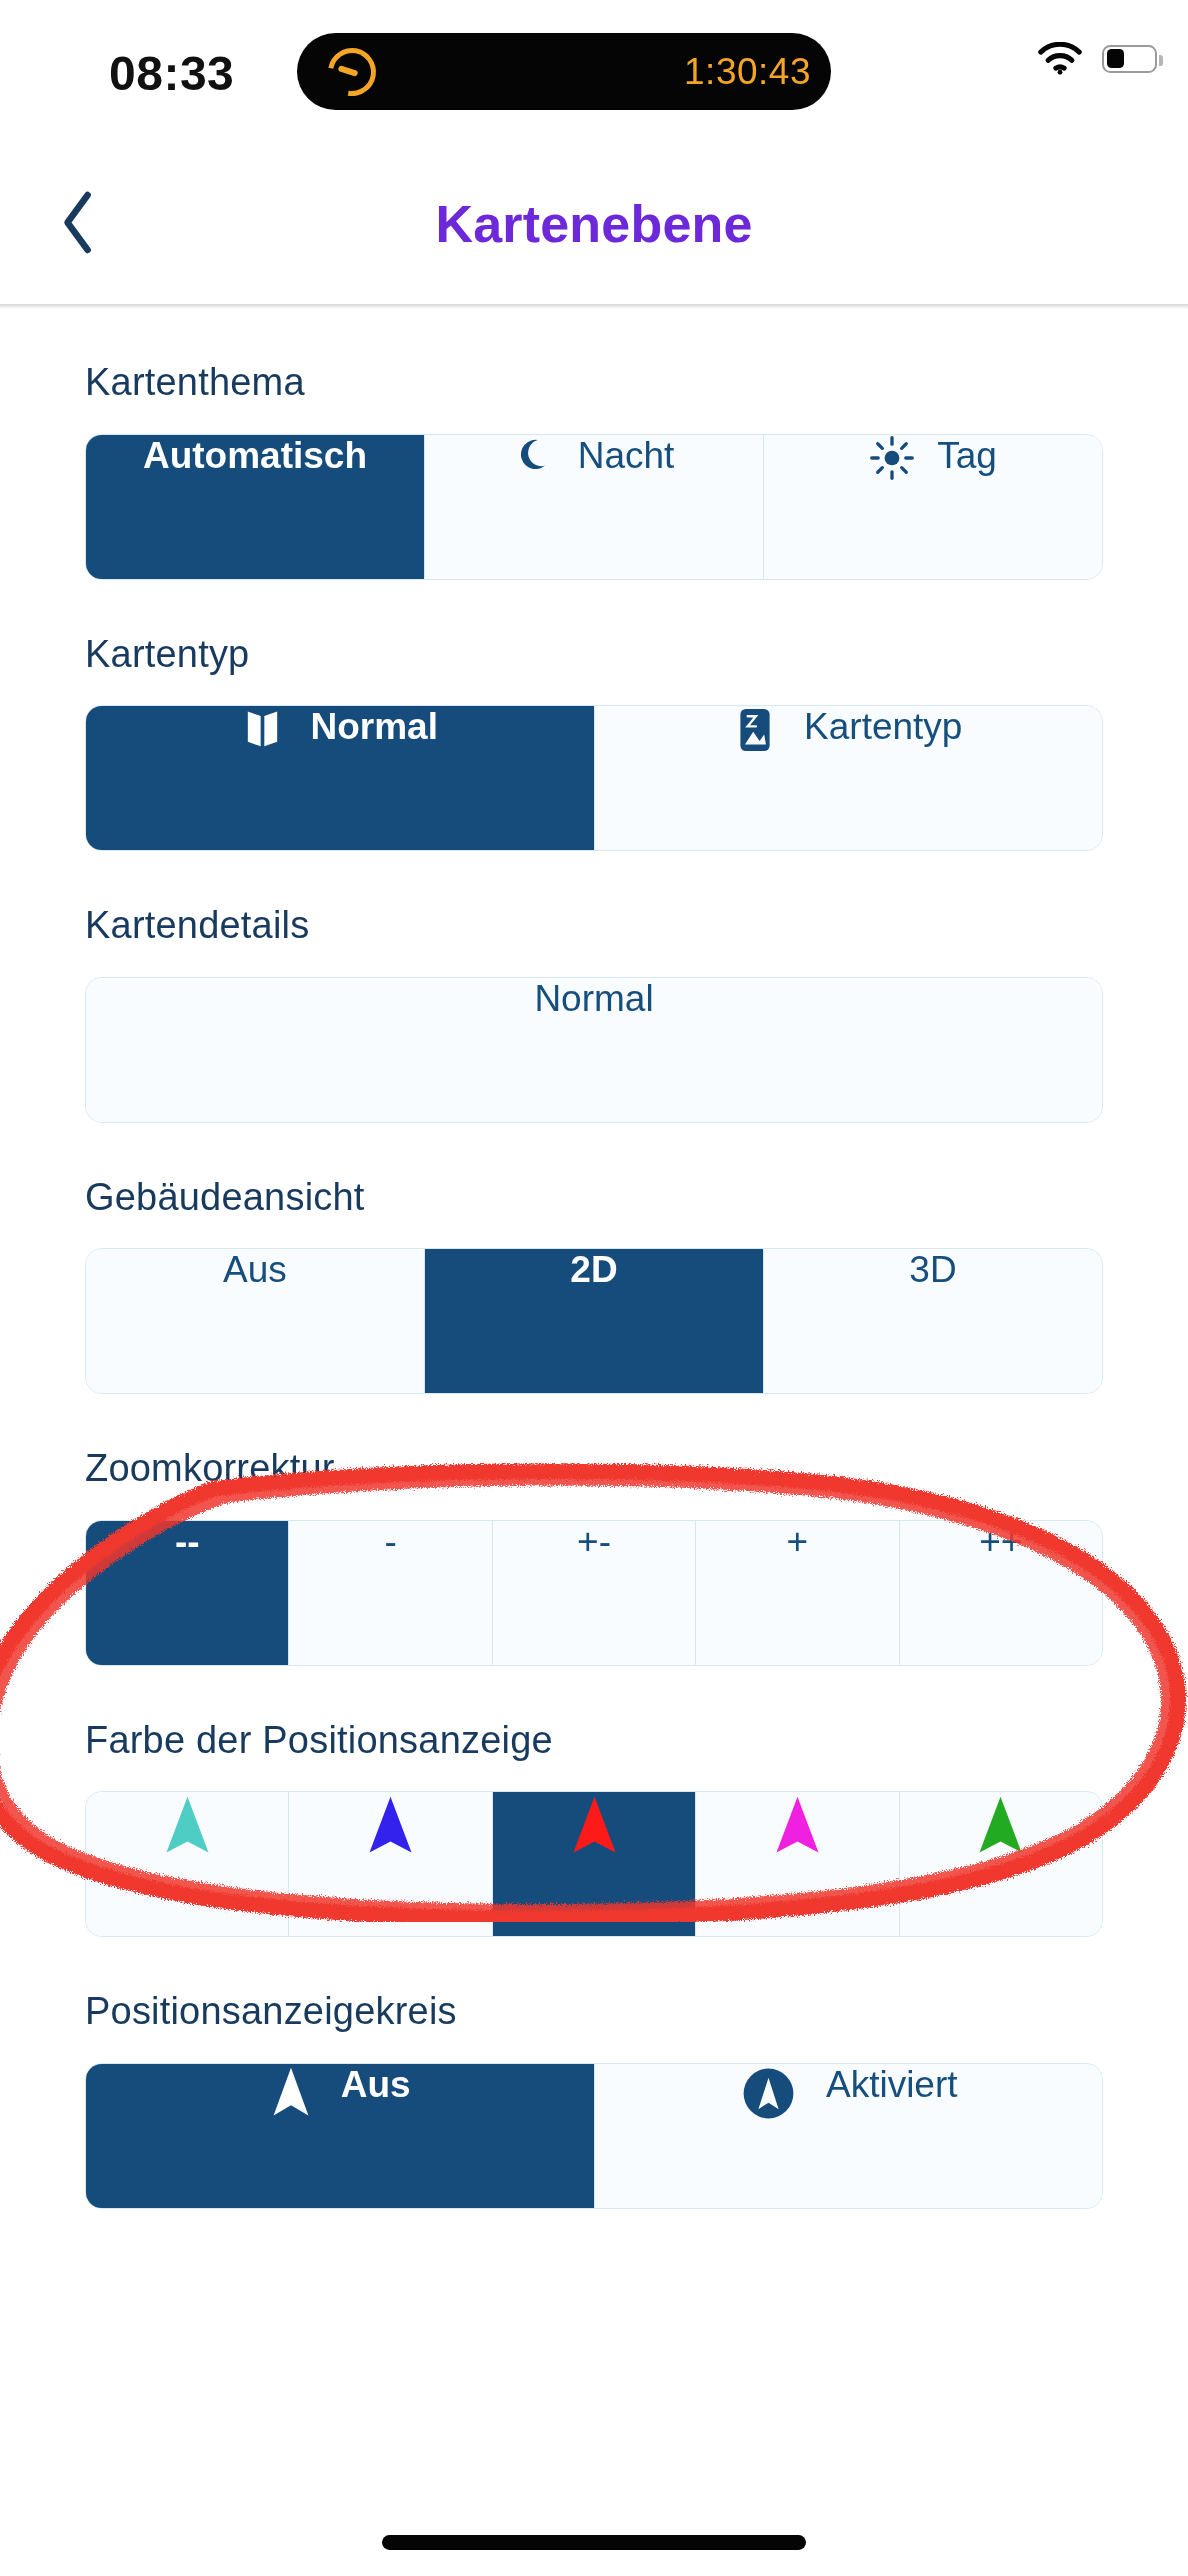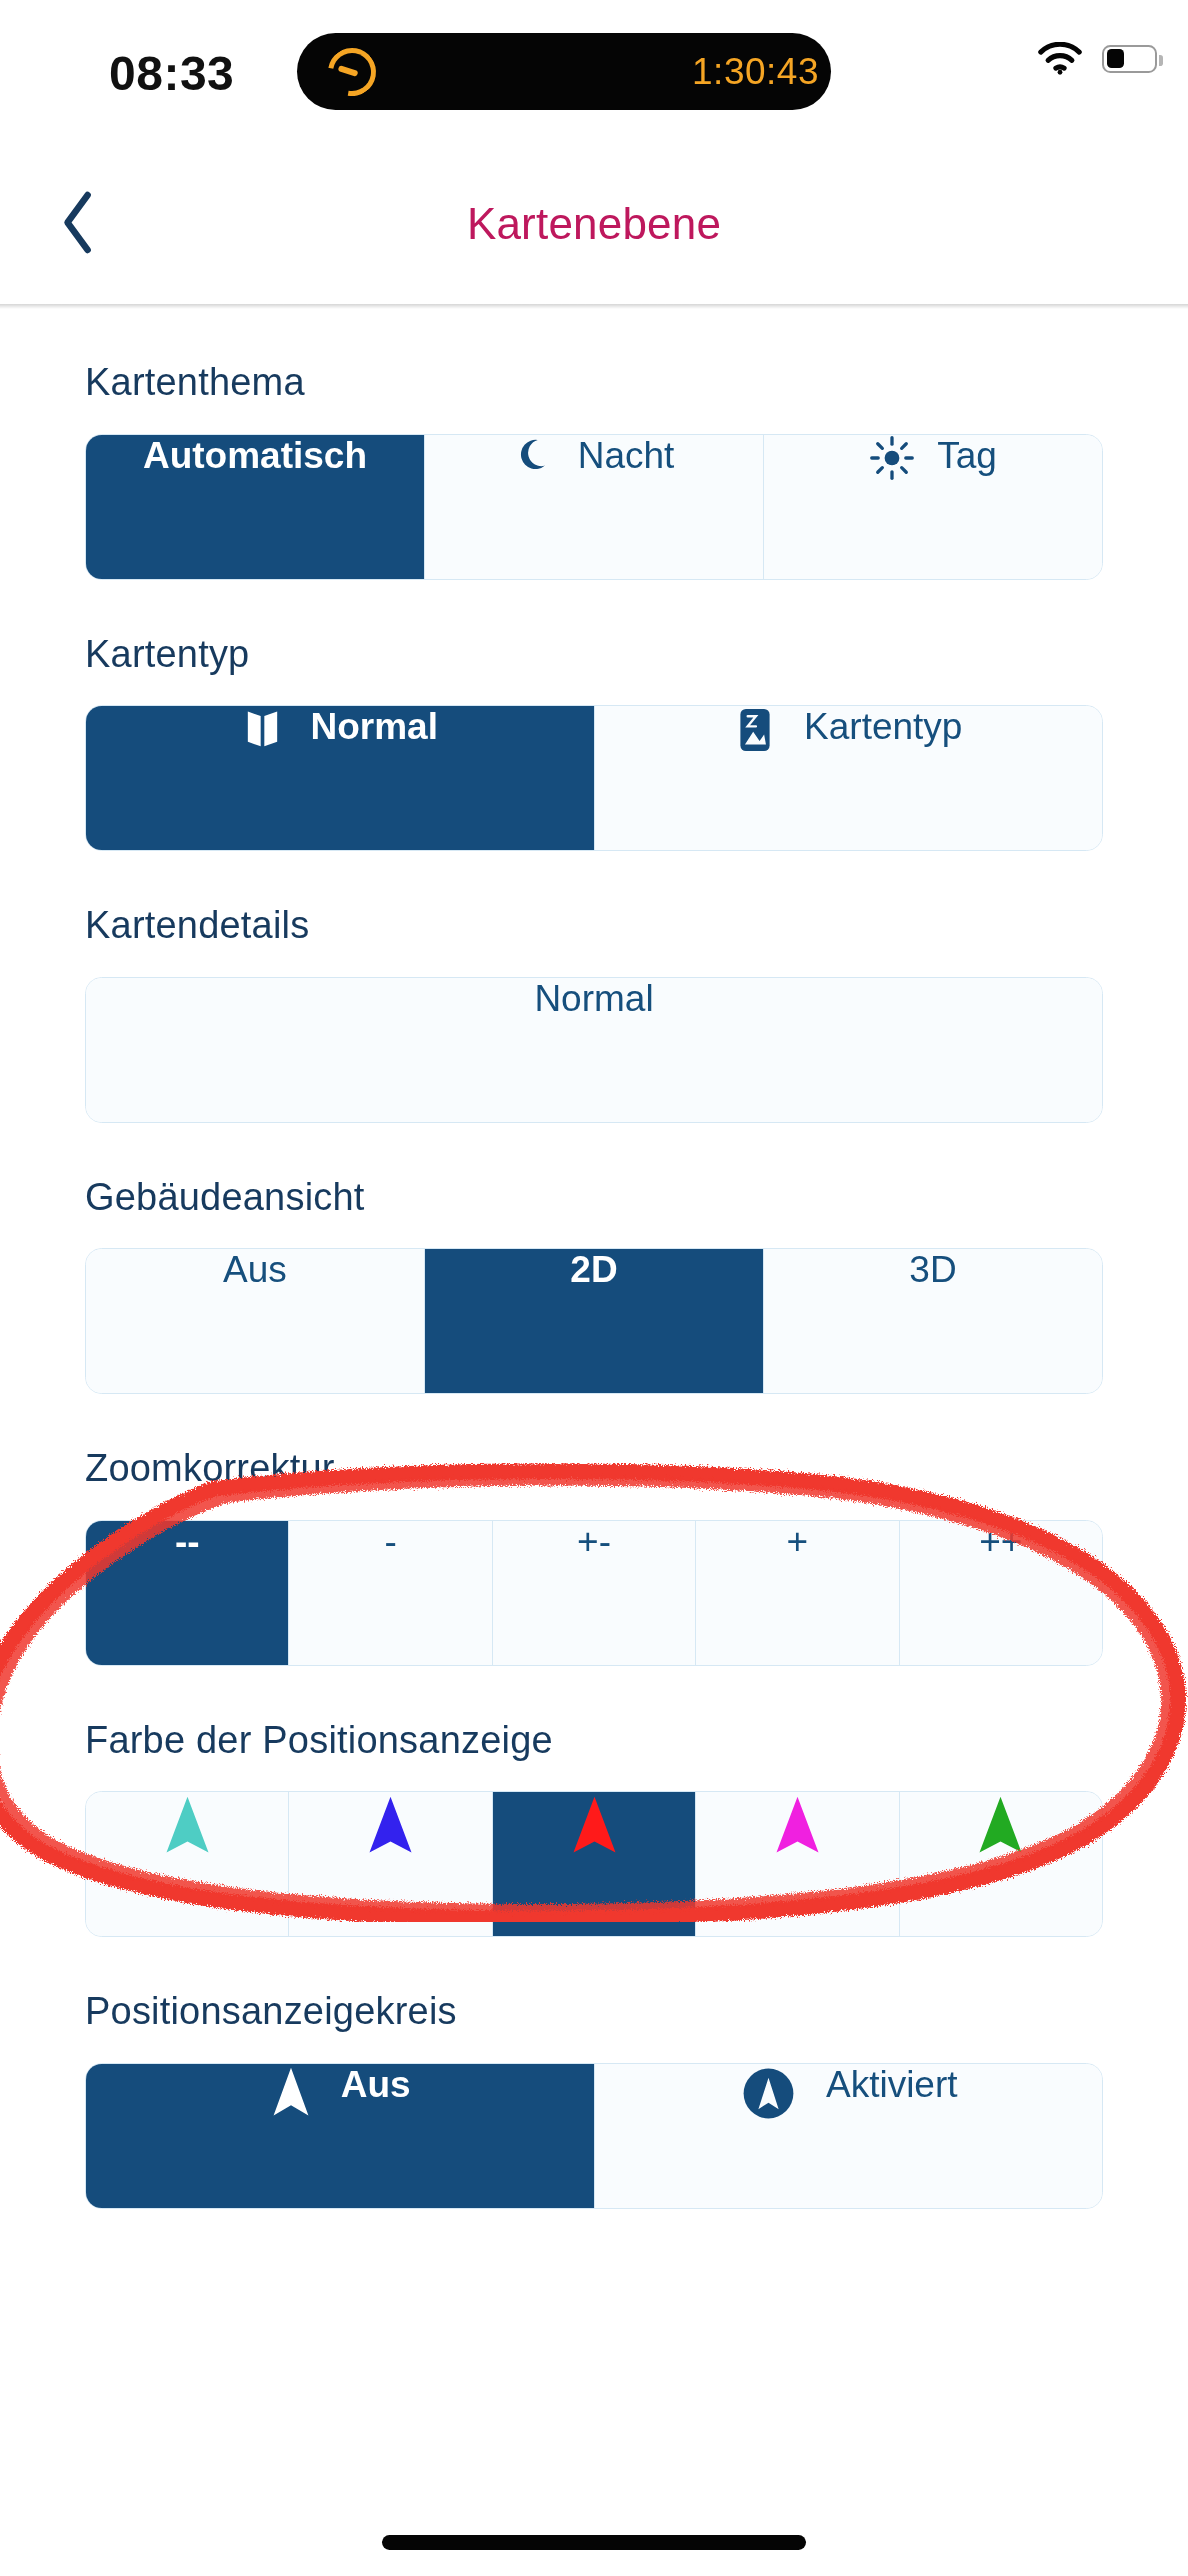--- a/index.html
+++ b/index.html
@@ -31,21 +31,21 @@
     border:5.5px solid #F5A524;
     border-bottom-color:#F5A524; border-left-color:transparent;
     transform:rotate(-35deg);
   }
   .di-hand {
     position:absolute; left:41px; top:35px;
     width:20px; height:6.4px; border-radius:3.7px; background:#F5A524;
     transform:rotate(18deg);
   }
   .di-timer {
-    position:absolute; right:12px; top:50%; transform:translateY(-50%);
+    position:absolute; right:20px; top:50%; transform:translateY(-50%);
     color:#F5A524; font-size:37px; font-weight:500; letter-spacing:0.5px;
   }
   .status-right {
     position:absolute; right:31px; top:42px;
     display:flex; align-items:center; gap:20px;
   }
   .wifi-icon { width:44px; height:33px; position:relative; }
   .battery {
     width:55px; height:28px; border:2.8px solid #9a9a9a; border-radius:8.3px;
     position:relative; display:flex; align-items:center; padding:2.8px;
@@ -65,21 +65,21 @@
   .navbar::after {
     content:""; position:absolute; left:0; right:0; bottom:0;
     height:4.6px;
     background:linear-gradient(to bottom, rgba(0,0,0,0.16), rgba(0,0,0,0));
   }
   .back-btn {
     position:absolute; left:39px; top:50%; transform:translateY(-50%);
     width:79px; height:79px; display:flex; align-items:center; justify-content:center;
   }
   .nav-title {
-    font-size:44px; font-weight:400; color:#be185d; letter-spacing:0.2px;
+    font-size:52px; font-weight:700; color:#6d28d9; letter-spacing:0.2px;
   }
 
   
   .content { position:relative; padding:0 85px; }
   .section { margin-top:53px; }
   .section:first-child { margin-top:52px; }
   .section-label {
     font-size:38px; color:#173A5E; font-weight:400;
     margin-bottom:29.5px; letter-spacing:0.2px;
   }

